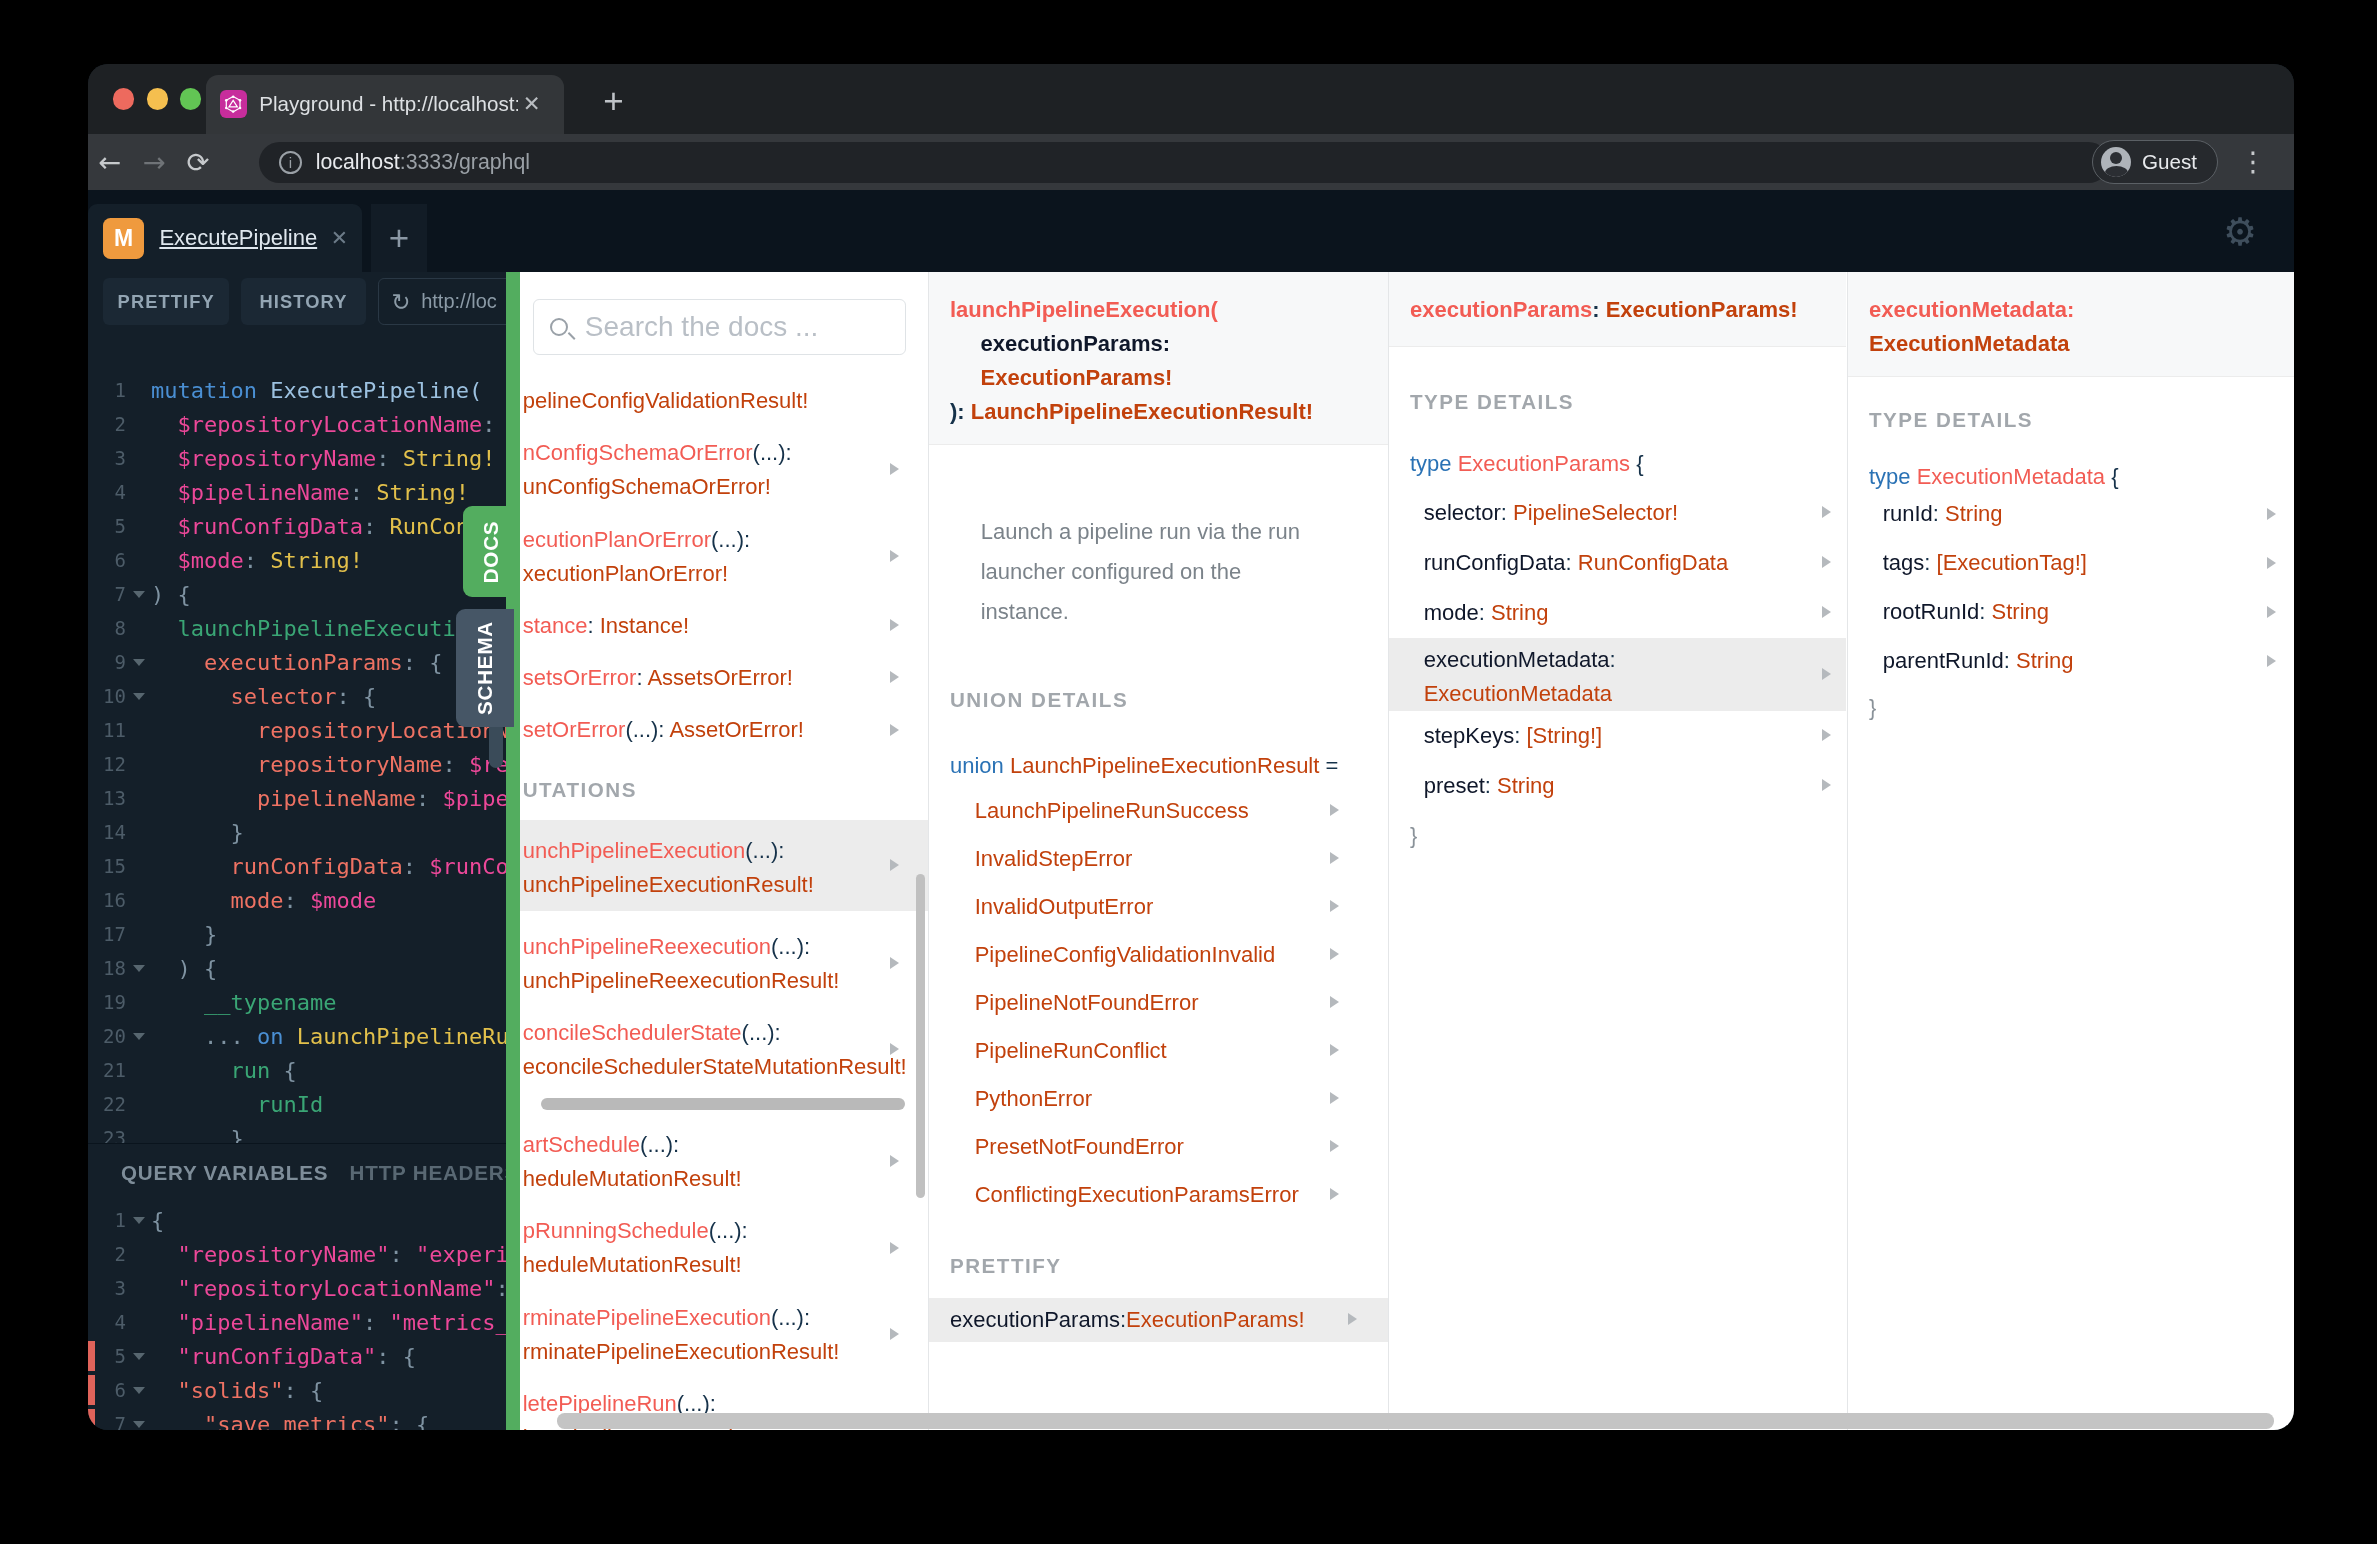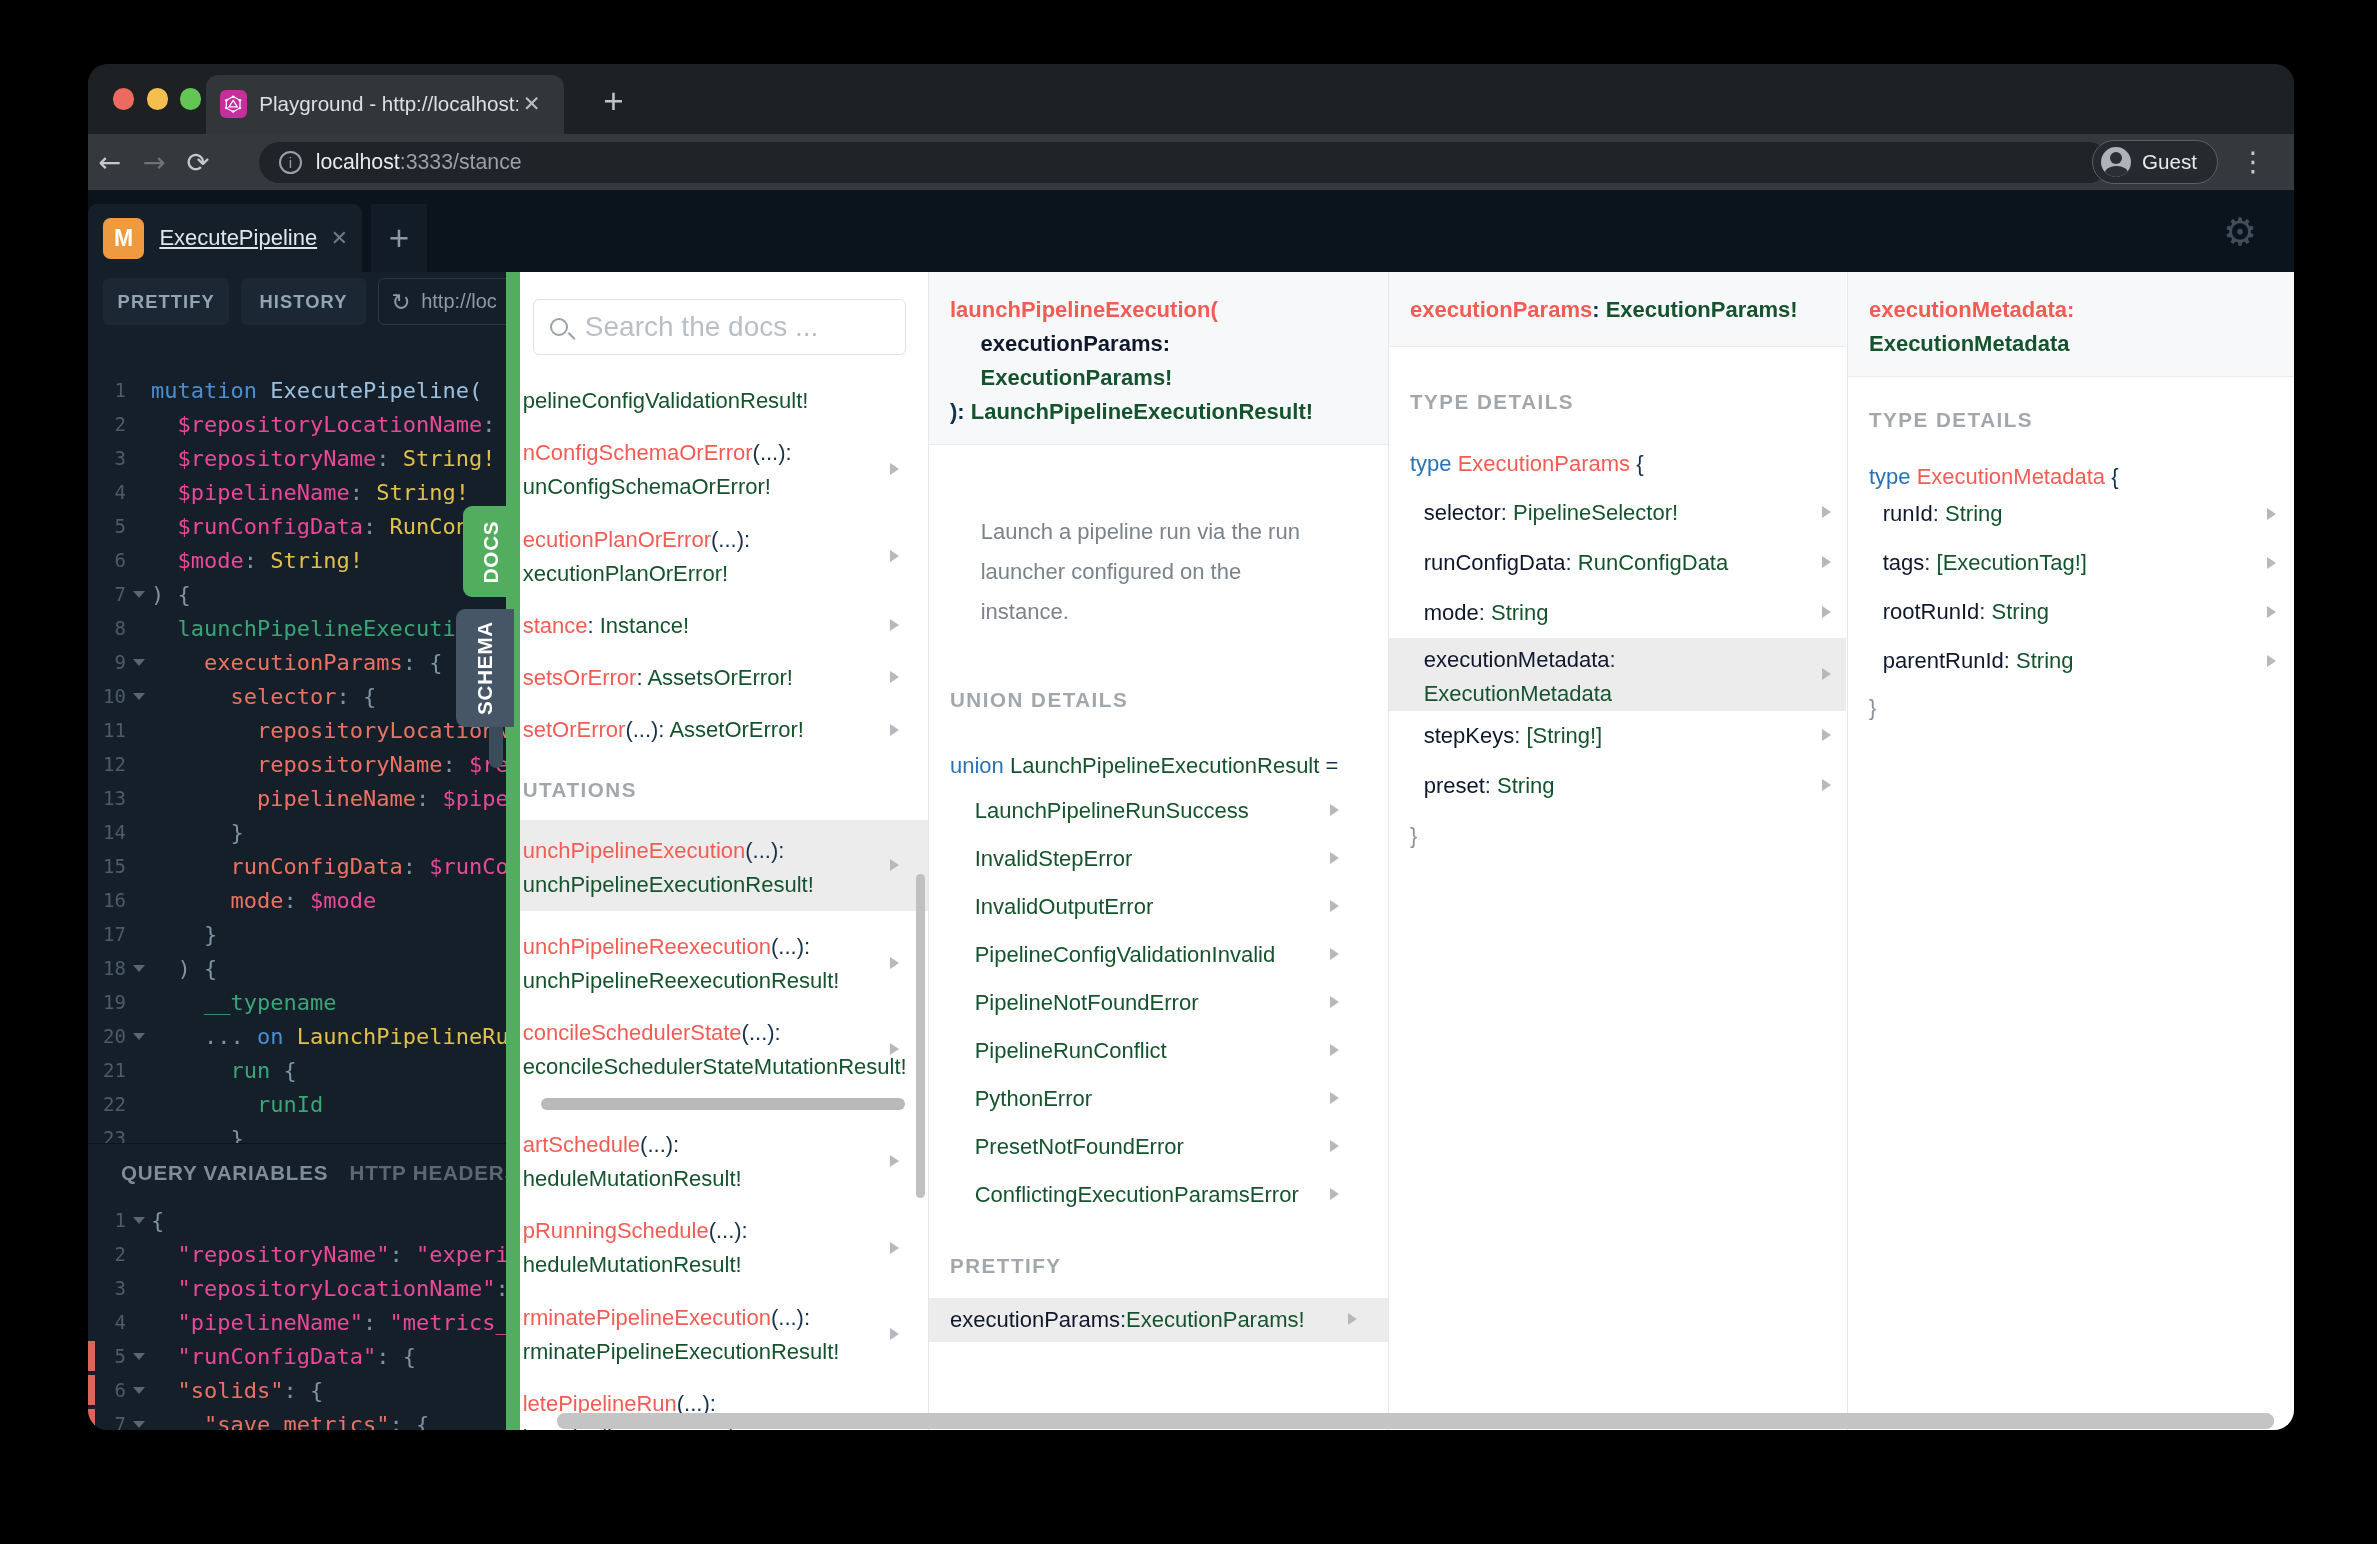--- a/index.html
+++ b/index.html
@@ -87,21 +87,21 @@
   .qv-label{color:#7e8d99;font-weight:bold;font-size:20.6px;letter-spacing:0.8px;margin-left:33px;white-space:nowrap;}
   .qv-label.dim{color:#596873;margin-left:21.3px;}
 
   
   .docs{position:relative;flex:1;background:#fff;overflow:hidden;}
   .col{position:absolute;top:0;height:100%;overflow:hidden;}
   .col1{left:0;width:408px;}
   .col2{left:408px;width:460px;border-left:0.8px solid #e4e6e8;}
   .col3{left:868px;width:458px;border-left:0.8px solid #e4e6e8;}
   .col4{left:1327px;width:448px;border-left:0.8px solid #e4e6e8;}
-  .dk-n{color:#f25c54;} .dk-t{color:#14532d;text-align:center;} .dk-a{color:#0f172a;} .dk-k{color:#2a72b5;} .dk-d{color:#16324a;}
+  .dk-n{color:#f25c54;} .dk-t{color:#c2410c;text-align:center;} .dk-a{color:#0f172a;} .dk-k{color:#2a72b5;} .dk-d{color:#16324a;}
   .search-box{margin:27px 0 0 13.7px;width:373px;height:56px;border:1.5px solid #dfe3e6;border-radius:6.1px;
               display:flex;align-items:center;padding:0 15.2px;}
   .maglass{width:18.3px;height:18.3px;border:2.3px solid #9aa1a8;border-radius:50%;position:relative;flex:none;}
   .maglass::after{content:"";position:absolute;left:15.2px;top:15.2px;width:9.1px;height:2.3px;background:#9aa1a8;transform:rotate(45deg);}
   .search-input{border:none;outline:none;flex:1;margin-left:15px;font-size:28px;color:#5a6168;background:transparent;
                 font-family:"Liberation Sans",sans-serif;}
   .search-input::placeholder{color:#b9bfc6;}
   .d-item{margin-top:18.3px;padding:0 0 0 3px;position:relative;font-size:22px;line-height:34px;}
   .d-item.first{margin-top:29px;}
   .d-item.sel{background:#ececec;padding-top:14px;padding-bottom:9.1px;}
@@ -171,21 +171,21 @@
     </div>
     <div class="newtab">+</div>
   </div>
 
   <div class="toolbar">
     <span class="navic">←</span>
     <span class="navic dim">→</span>
     <span class="navic">⟳</span>
     <div class="urlpill">
       <span class="infoic">i</span>
-      <span class="urltext"><span class="host">localhost</span><span class="rest">:3333/stance</span></span>
+      <span class="urltext"><span class="host">localhost</span><span class="rest">:3333/graphql</span></span>
     </div>
     <div class="guest">
       <span class="avatar"></span>
       <span class="guest-label">Guest</span>
     </div>
     <span class="kebab">⋮</span>
   </div>
 
   <div class="pg-header">
     <div class="gql-tab">

